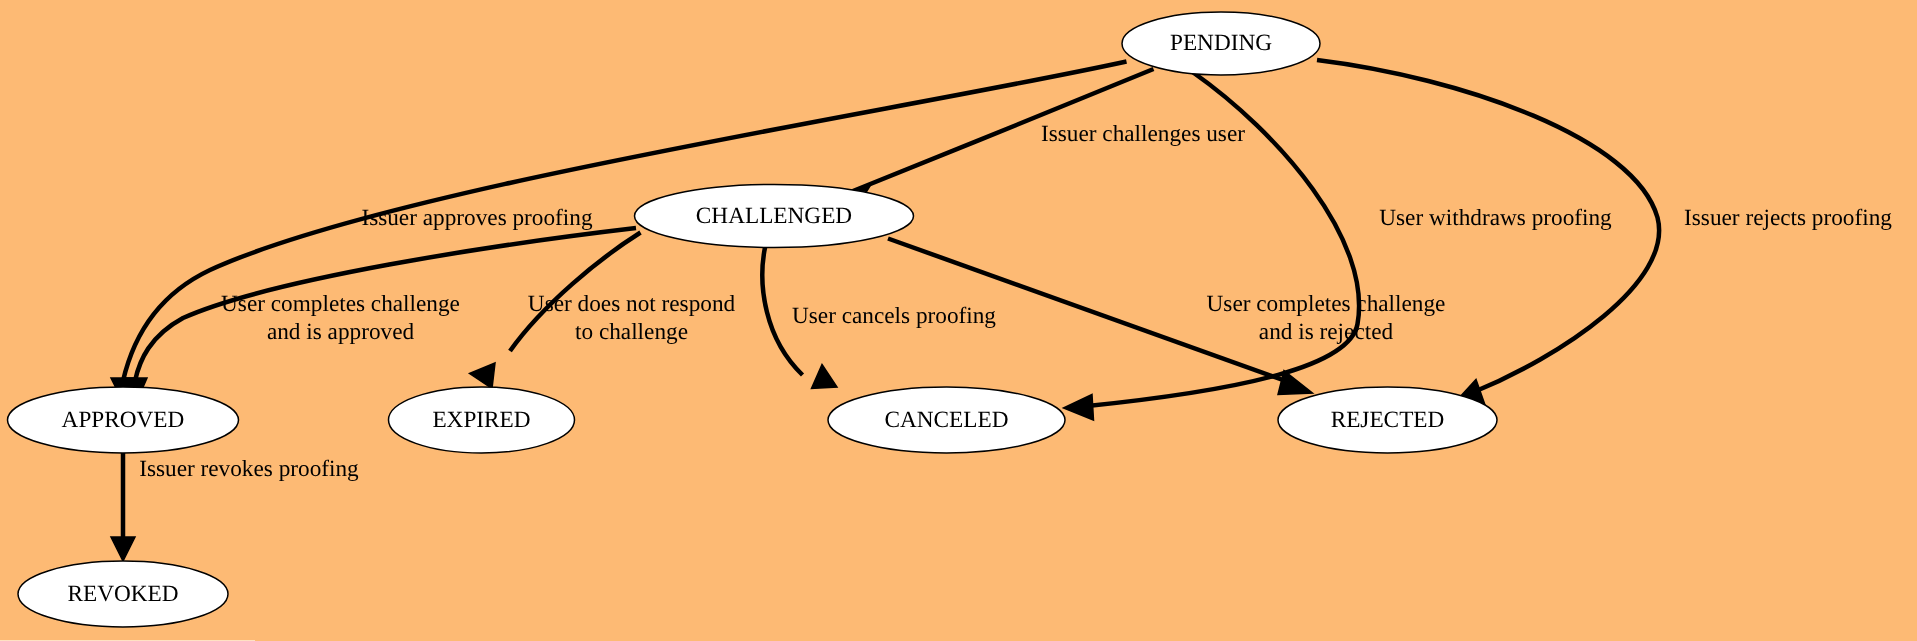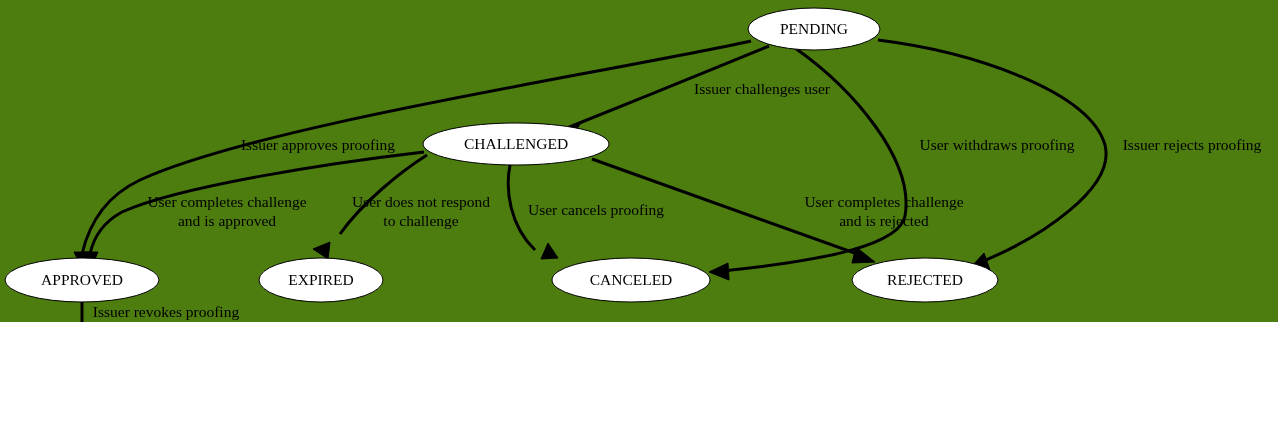--- a/index.html
+++ b/index.html
@@ -4,22 +4,22 @@
 <title>Proofing State Diagram</title>
 <style>
   html, body {
     margin: 0;
     padding: 0;
     background: #ffffff;
   }
   #diagram-root {
     position: relative;
     width: 1278px;
-    height: 322px;
-    background: #4d7c0f;
+    height: 427px;
+    background: #fdba74;
     font-family: "Liberation Serif", "DejaVu Serif", serif;
     overflow: hidden;
   }
   svg#graph {
     display: block;
     width: 1278px;
     height: 427px;
   }
   .node-ellipse {
     fill: #ffffff;

